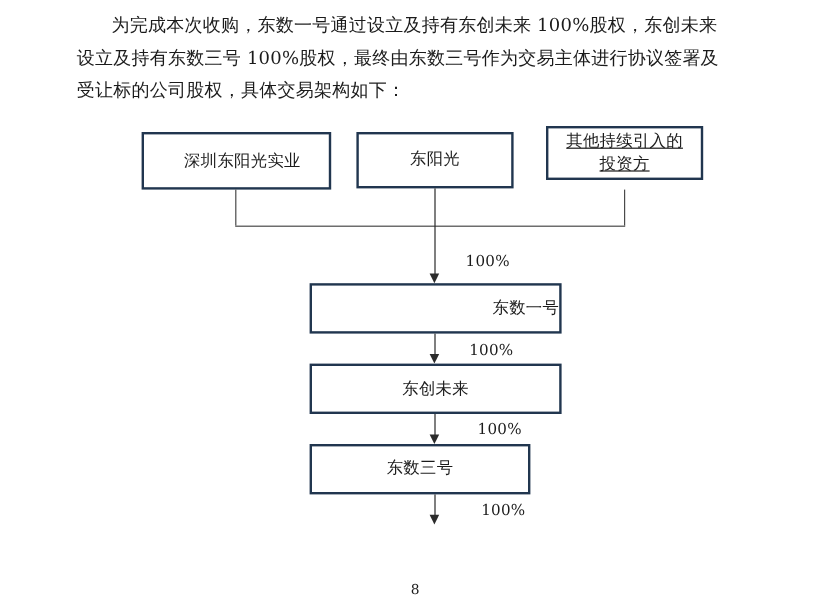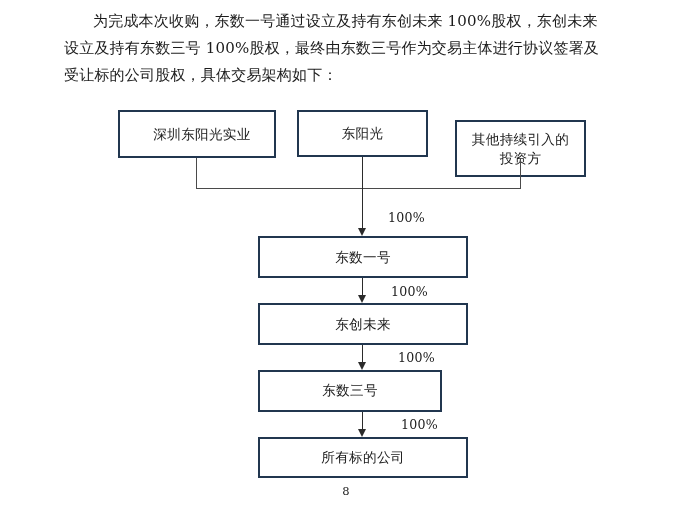--- a/index.html
+++ b/index.html
@@ -55,24 +55,24 @@
     font-size: 13.6px;
     line-height: 19px;
     color: #1b1b1b;
     letter-spacing: 0.3px;
   }
   .node .label { display: block; }
 
   
   #node-shenzhen { left: 118px; top: 110px; width: 158px; height: 48px; padding-left: 10px; }
   #node-dongyangguang { left: 297px; top: 110px; width: 131px; height: 47px; justify-content: center; }
-  #node-other-investors { left: 455px; top: 120px; width: 131px; height: 57px; }
+  #node-other-investors { left: 455px; top: 105px; width: 131px; height: 45px; text-decoration: underline; }
 
   
-  #node-dongshu-1 { left: 258px; top: 236px; width: 210px; height: 42px; }
+  #node-dongshu-1 { left: 258px; top: 236px; width: 210px; height: 42px; justify-content: flex-end; }
   #node-dongchuang { left: 258px; top: 303px; width: 210px; height: 42px; }
   #node-dongshu-3 { left: 258px; top: 370px; width: 184px; height: 42px; font-family: Liberation Mono, monospace; }
   #node-target { left: 258px; top: 437px; width: 210px; height: 41px; }
 
   
   .vline {
     position: absolute;
     width: 1px;
     background: #4a4a4a;
   }
@@ -166,19 +166,16 @@
   <div class="pct" style="left:382px; top:351px;">100%</div>
 
   <div class="node" id="node-dongshu-3">
     <span class="label">东数三号</span>
   </div>
 
   <div class="vline dark" style="left:362px; top:412px; height:18px;"></div>
   <div class="arrow-head" style="left:358px; top:429px;"></div>
   <div class="pct" style="left:385px; top:418px;">100%</div>
 
-  <div class="node" id="node-target">
-    <span class="label">所有标的公司</span>
-  </div>
 
 </div>
 
 <div id="page-number">8</div>
 
 </body></html>

